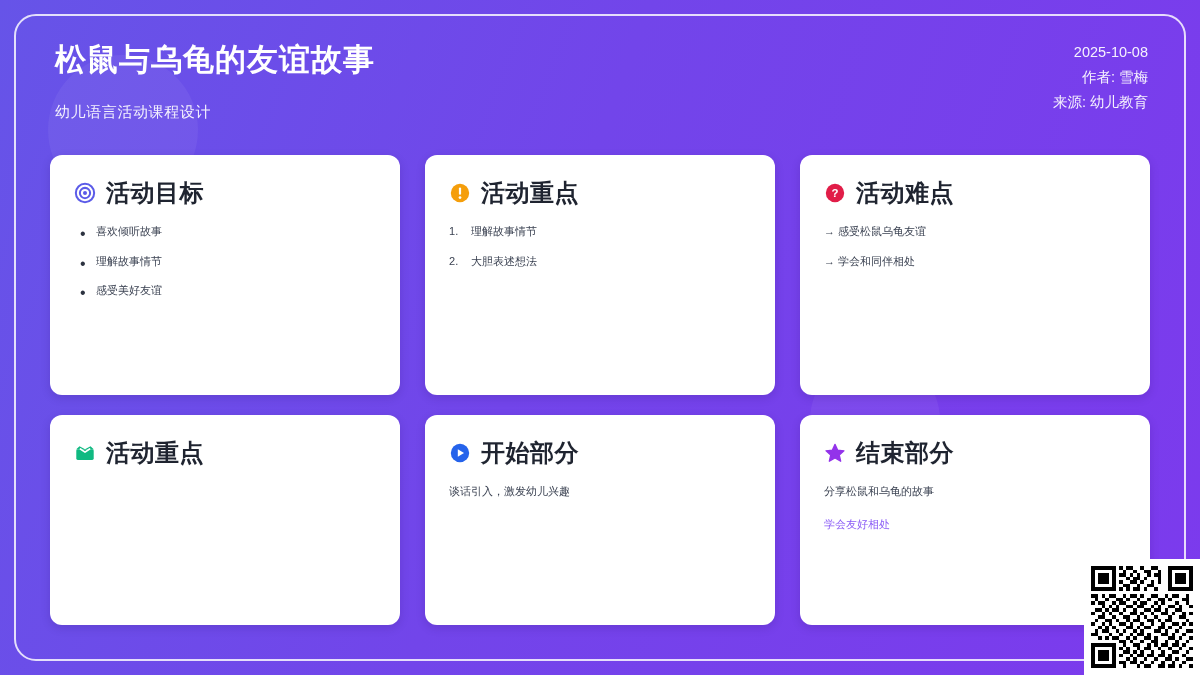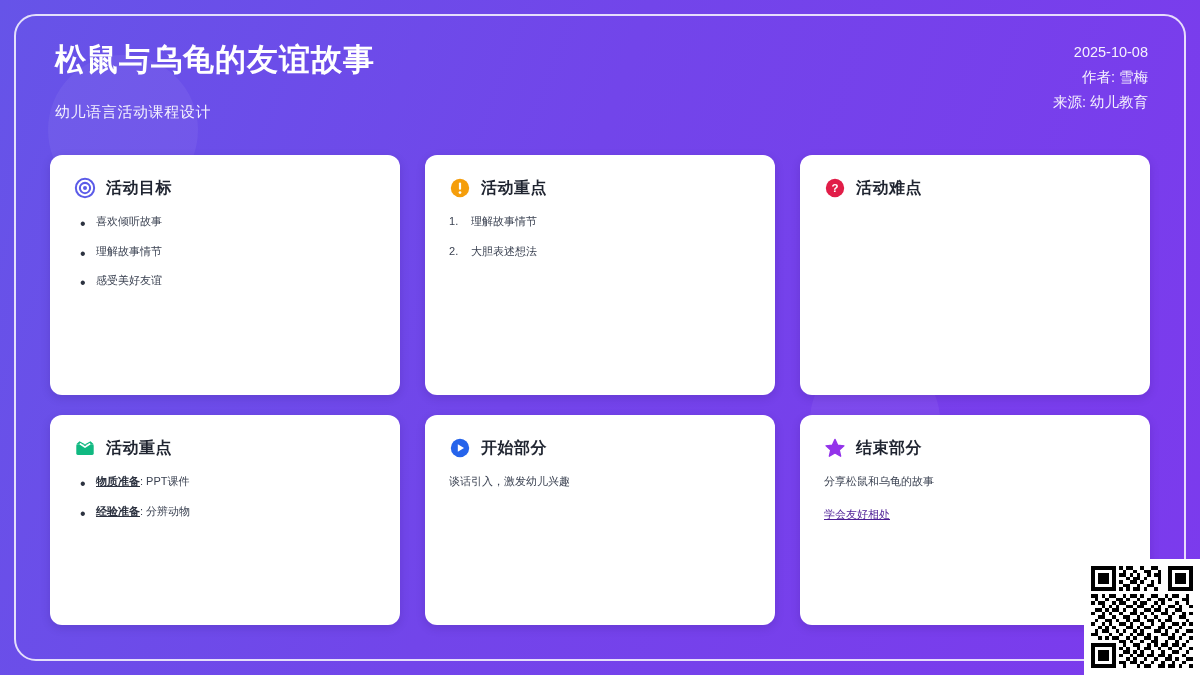--- a/index.html
+++ b/index.html
@@ -75,21 +75,21 @@
     box-shadow: 0 3px 10px rgba(40,10,90,0.16);
     overflow: hidden;
   }
   .card-head {
     display: flex;
     align-items: center;
     gap: 10px;
     margin-bottom: 14px;
   }
   .card-title {
-    font-size: 16px;
+    font-size: 24px;
     font-weight: 700;
     color: #1f2430;
     letter-spacing: 0.5px;
   }
   .icon { width: 22px; height: 22px; flex: 0 0 22px; display: block; }
 
   ul.bullets, ol.ordered { list-style: none; }
   ul.bullets li, ol.ordered li, .arrow-item, .plain-line {
     font-size: 11px;
     color: #3b4252;
@@ -118,21 +118,21 @@
     position: absolute;
     left: 0; top: 0;
     color: #3b4252;
   }
   .arrow-item { display: block; }
   .lbl {
     font-weight: 700;
     text-decoration: underline;
     color: #2c3240;
   }
-  .accent-line { color: #4c1d95; text-decoration: underline; }
+  .accent-line { color: #8b5cf6; }
   .qr {
     position: absolute;
     right: 0px; bottom: 0px;
     width: 116px; height: 116px;
     background: #ffffff;
     padding: 7px;
   }
   .qr svg { display: block; width: 100%; height: 100%; }
 </style>
 </head>
@@ -190,39 +190,35 @@
     </div>
 
     <div class="card">
       <div class="card-head">
         <svg class="icon" viewBox="0 0 24 24">
           <circle cx="12" cy="12" r="10" fill="#e11d48"></circle>
           <text x="12" y="16.6" text-anchor="middle" font-family="Liberation Sans, sans-serif" font-size="12.5" font-weight="bold" fill="#ffffff">?</text>
         </svg>
         <span class="card-title">活动难点</span>
       </div>
+      <div>
+        <div class="arrow-item">→ 感受松鼠乌龟友谊</div>
+        <div class="arrow-item">→ 学会和同伴相处</div>
+      </div>
     </div>
 
     <div class="card">
       <div class="card-head">
         <svg class="icon" viewBox="0 0 24 24">
           <rect x="2.5" y="8" width="19" height="11.5" rx="1.6" fill="#10b981"></rect>
           <path d="M2.5 8 L6 4.5 L12 8 L18 4.5 L21.5 8 Z" fill="#10b981"></path>
           <path d="M7 7.6 L12 11 L17 7.6" fill="none" stroke="#ffffff" stroke-width="1.8" stroke-linecap="round" stroke-linejoin="round"></path>
         </svg>
         <span class="card-title">活动重点</span>
       </div>
-      <ul class="bullets">
-        <li>
-          <span class="lbl">物质准备</span><span>: PPT课件</span>
-        </li>
-        <li>
-          <span class="lbl">经验准备</span><span>: 分辨动物</span>
-        </li>
-      </ul>
     </div>
 
     <div class="card">
       <div class="card-head">
         <svg class="icon" viewBox="0 0 24 24">
           <circle cx="12" cy="12" r="10" fill="#2563eb"></circle>
           <path d="M9.6 7.8 L16.4 12 L9.6 16.2 Z" fill="#ffffff"></path>
         </svg>
         <span class="card-title">开始部分</span>
       </div>

